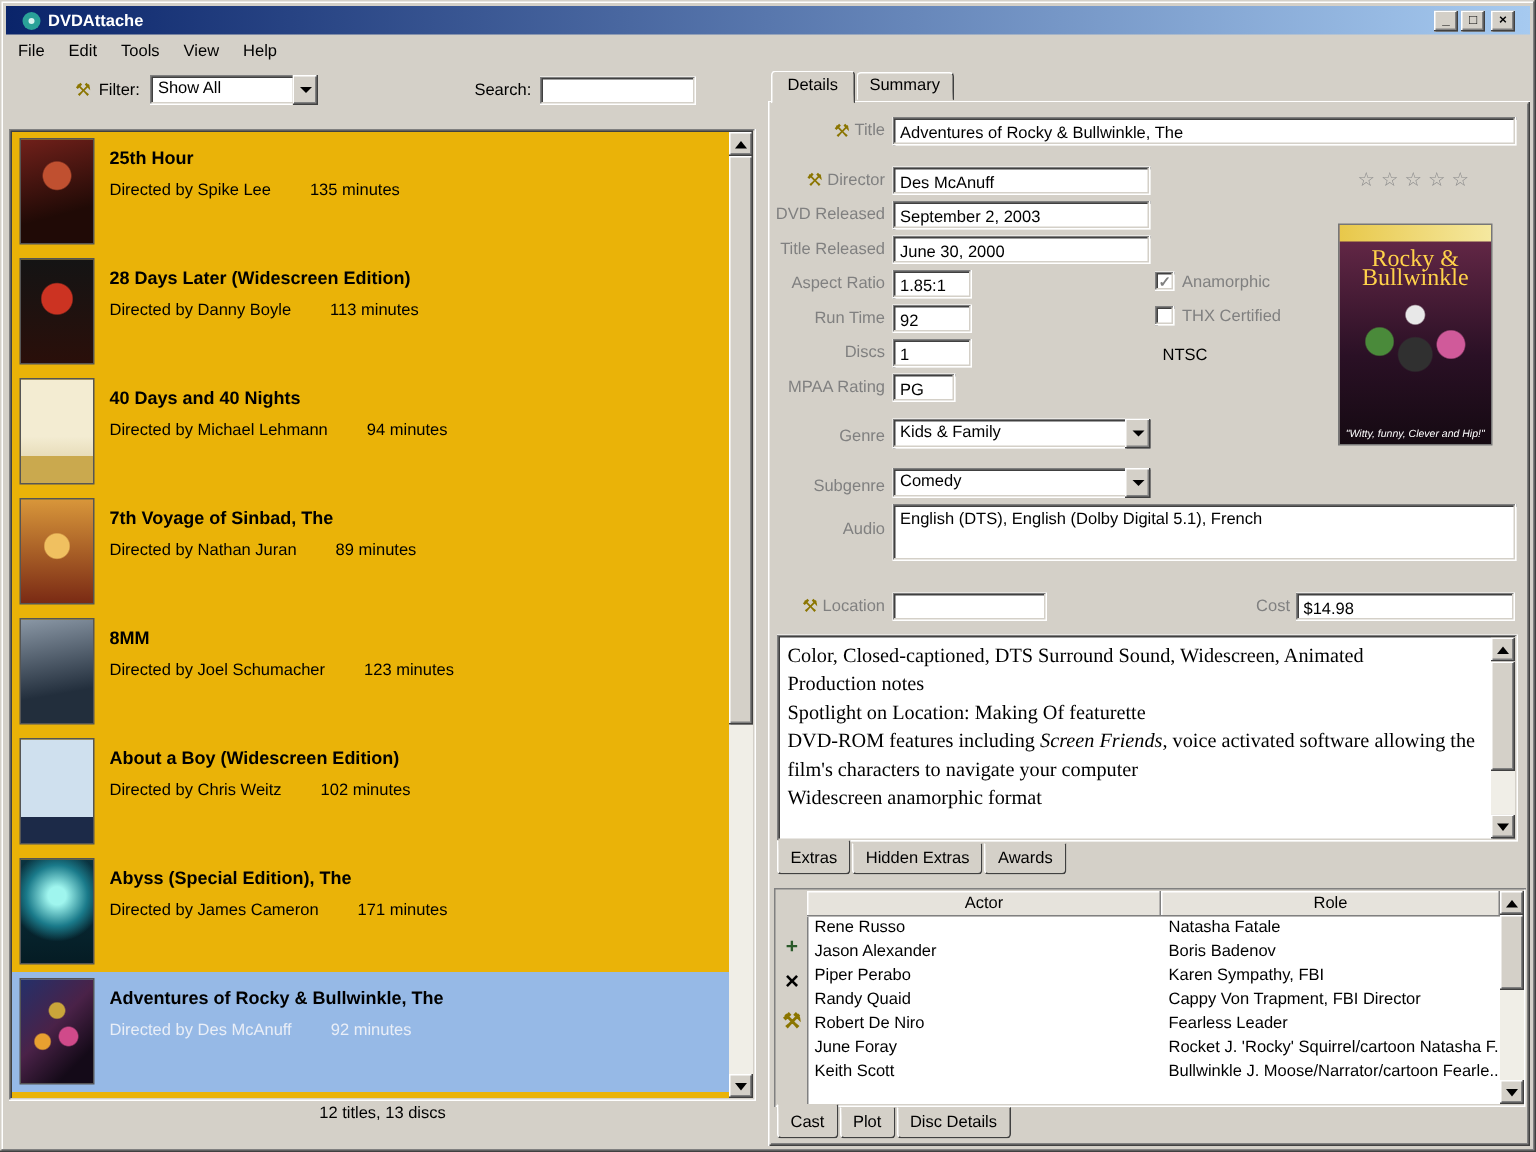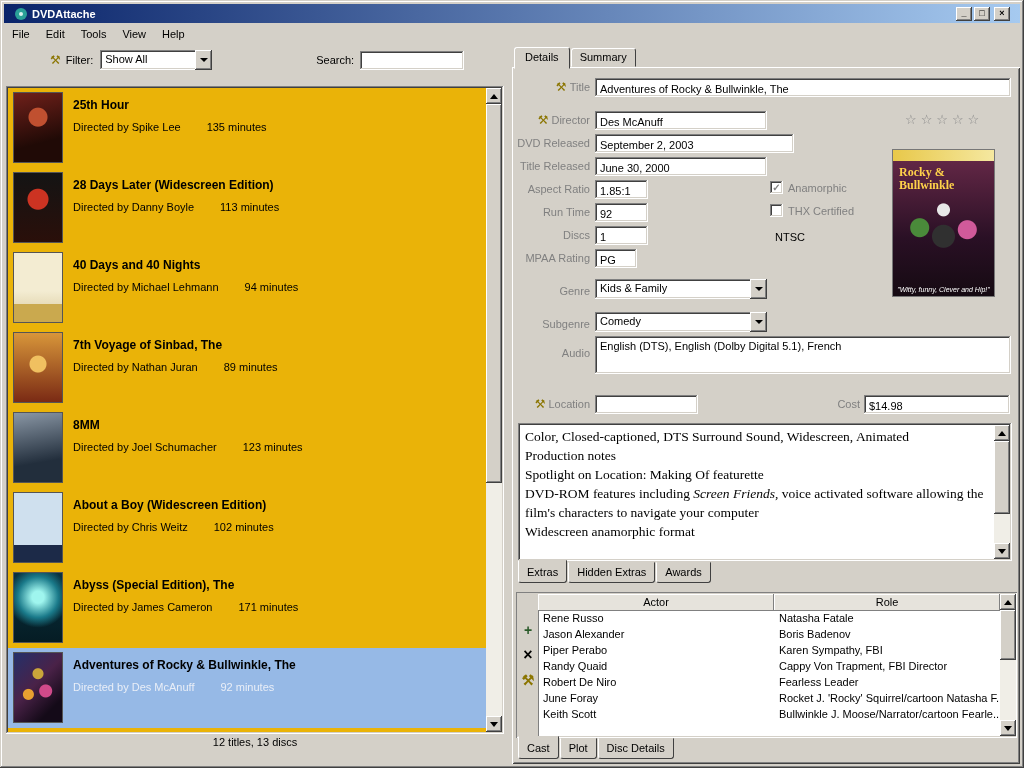--- a/index.html
+++ b/index.html
@@ -81,21 +81,21 @@
   .flabel { position:absolute; width:78px; text-align:right; color:#808080; display:flex; justify-content:flex-end; gap:3px; white-space:nowrap; }
   .abs { position:absolute; }
   .stars { color:#8a8a8a; font-size:13px; letter-spacing:4px; }
   .cb { width:13px; height:13px; background:#fff; display:inline-flex; align-items:center; justify-content:center;
     box-shadow: inset -1px -1px #fff, inset 1px 1px #808080, inset -2px -2px #d4d0c8, inset 2px 2px #404040;
     font-size:10px; font-weight:bold; flex:none; }
   .cb-wrap { position:absolute; display:flex; align-items:center; gap:5px; color:#808080; }
 
   .cover-art { position:absolute; background:linear-gradient(180deg,#6a2a4a 0%, #2a1025 60%, #150a12 100%); border:1px solid #777; overflow:hidden; }
   .cover-band { height:11px; background:linear-gradient(90deg,#e8c84a,#f5e8a0); }
-  .cover-title { margin-top:5px; text-align:left; color:#ffd24a; font-family:"Liberation Serif",serif; font-weight:bold; font-size:12px; line-height:13px; padding:0 6px; }
+  .cover-title { margin-top:5px; text-align:center; color:#ffd24a; font-family:"Liberation Serif",serif; font-weight:normal; font-size:16px; line-height:13px; padding:0 6px; }
   .cover-figures { height:66px; margin:6px 8px 0;
     background: radial-gradient(circle at 22% 45%, #4a8a3a 0 9px, transparent 10px),
                 radial-gradient(circle at 78% 48%, #d05a9a 0 9px, transparent 10px),
                 radial-gradient(circle at 50% 58%, #303030 0 11px, transparent 12px),
                 radial-gradient(circle at 50% 18%, #e8e8e8 0 6px, transparent 7px); }
   .cover-tagline { position:absolute; bottom:3px; width:100%; text-align:center; color:#fff; font-size:7px; font-style:italic; }
 
   .notes-box { position:absolute; left:6px; top:356px; width:494px; height:138px; background:#fff;
     box-shadow: inset -1px -1px #fff, inset 1px 1px #808080, inset -2px -2px #d4d0c8, inset 2px 2px #404040; }
   .notes-text { position:absolute; top:4px; left:7px; right:20px; bottom:3px; font-family:"Liberation Serif",serif; font-size:13.5px; line-height:19px; overflow:hidden; }
@@ -279,21 +279,21 @@
       <span class="tools-icon">⚒</span>
       <span>Location</span>
     </div>
   <div class="flabel" style="left:270px; top:331px; width:78px;">
       <span>Cost</span>
     </div>
 
   <input class="tfield abs" style="left: 83px; top: 11px; width: 416px; height: 19px;" value="Adventures of Rocky &amp; Bullwinkle, The">
   <input class="tfield abs" style="left: 83px; top: 44px; width: 172px; height: 19px;" value="Des McAnuff">
   <span class="stars abs" style="left:393px; top:45px;">☆☆☆☆☆</span>
-  <input class="tfield abs" style="left: 83px; top: 67px; width: 199px; height: 19px;" value="September 2, 2003">
+  <input class="tfield abs" style="left: 83px; top: 67px; width: 172px; height: 19px;" value="September 2, 2003">
   <input class="tfield abs" style="left: 83px; top: 90px; width: 172px; height: 19px;" value="June 30, 2000">
   <input class="tfield abs" style="left: 83px; top: 113px; width: 53px; height: 19px;" value="1.85:1">
   <input class="tfield abs" style="left: 83px; top: 136px; width: 53px; height: 19px;" value="92">
   <input class="tfield abs" style="left: 83px; top: 159px; width: 53px; height: 19px;" value="1">
   <input class="tfield abs" style="left: 83px; top: 182px; width: 42px; height: 19px;" value="PG">
 
   <div class="cb-wrap" style="left:258px; top:114px;">
     <span class="cb">✓</span>
     <span>Anamorphic</span>
   </div>

